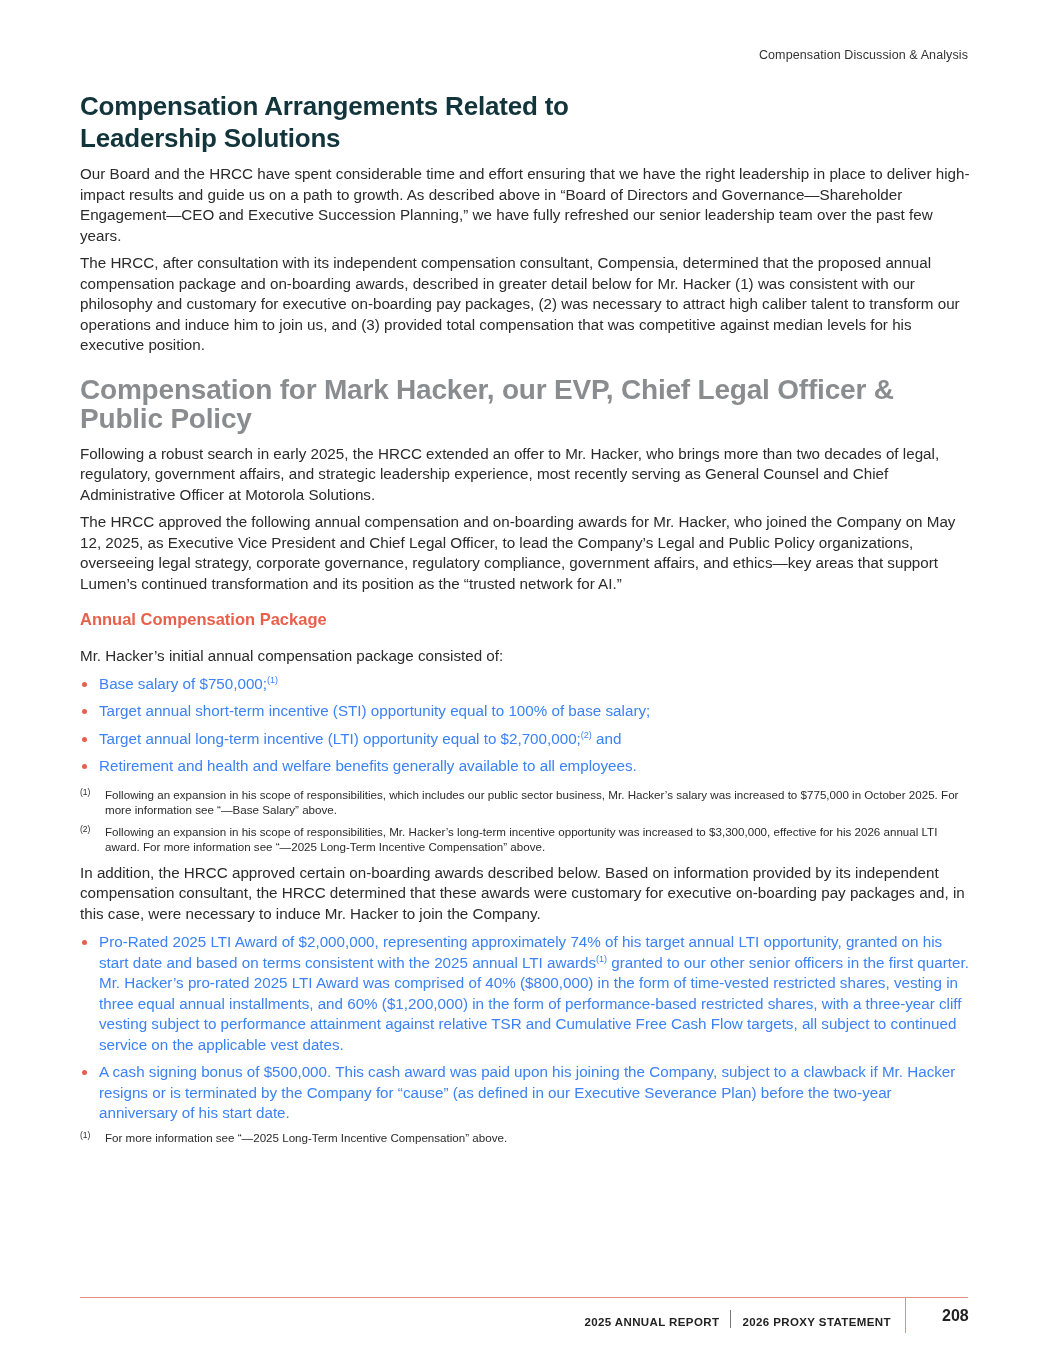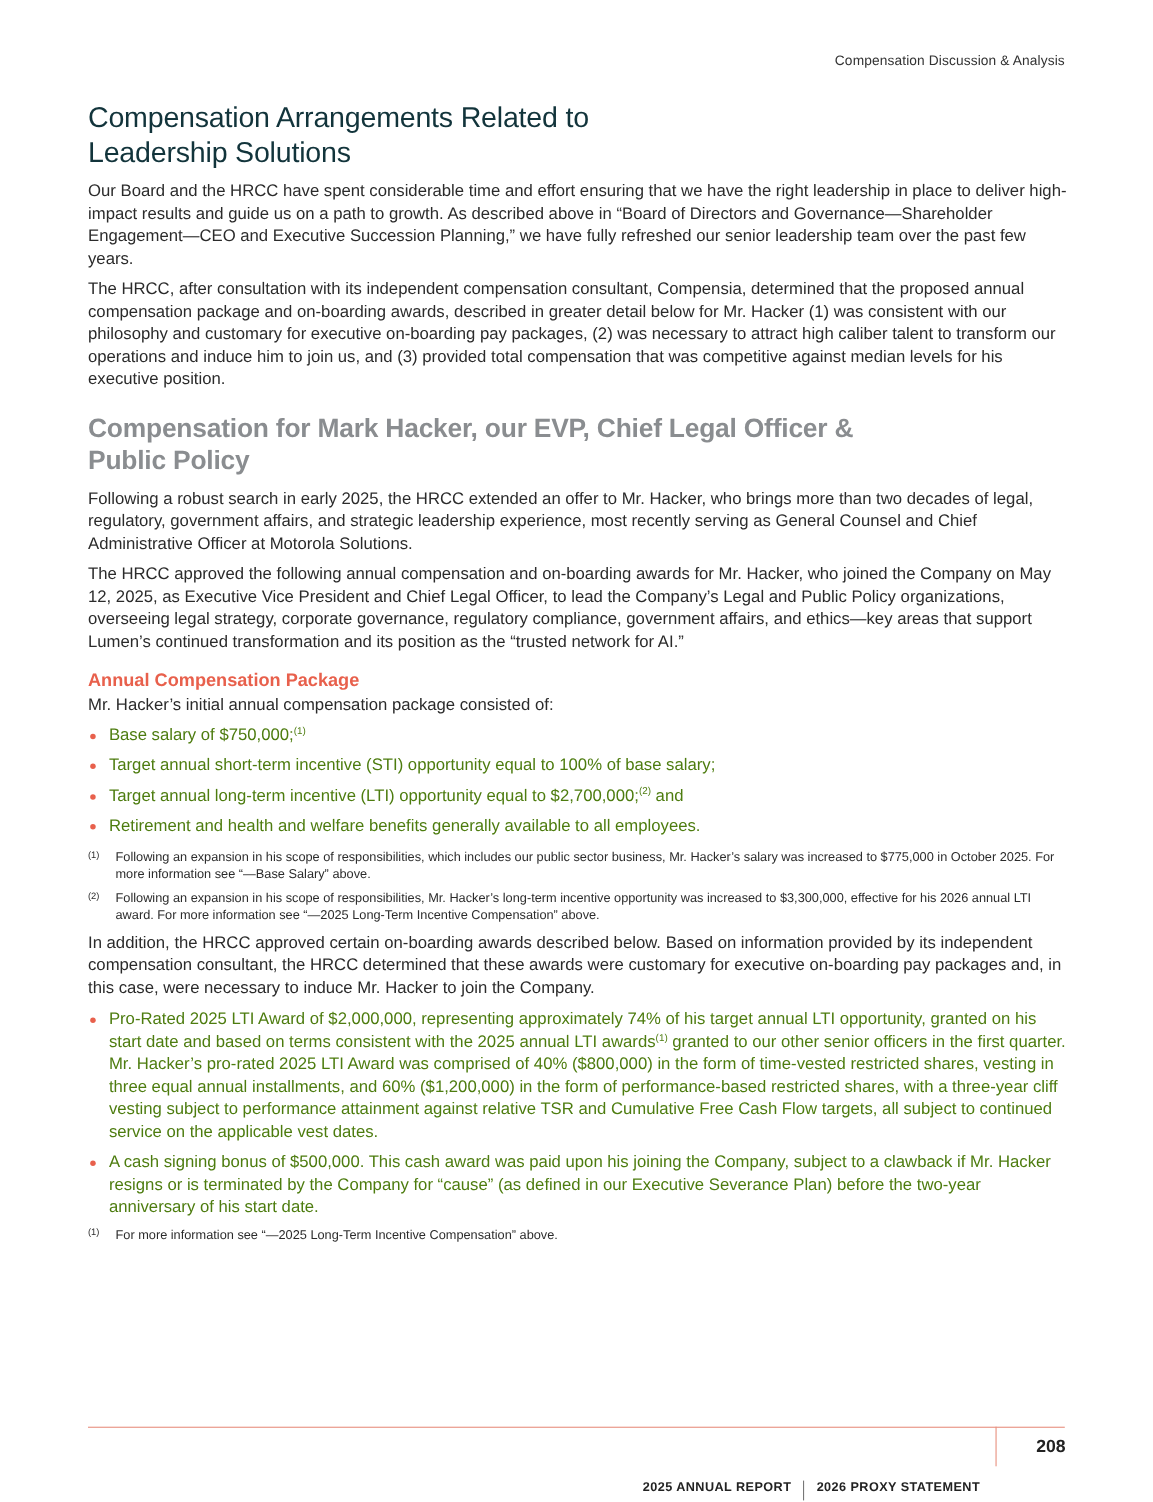--- a/index.html
+++ b/index.html
@@ -6,40 +6,40 @@
     body {
       width: 1048px; height: 1365px; position: relative; overflow: hidden;
       font-family: "Liberation Sans", sans-serif; color: #2b2b2b;
     }
     .running-head {
       position: absolute; top: 48px; right: 80px;
       font-size: 12.5px; color: #333; letter-spacing: 0.1px;
     }
     .content { position: absolute; left: 80px; top: 90px; width: 890px; }
     h1 {
-      margin: 0; font-size: 26px; line-height: 32px; font-weight: 400;
+      margin: 0; font-size: 26px; line-height: 32px; font-weight: 700;
       color: #12343b; letter-spacing: -0.2px;
     }
     h2 {
-      margin: 0; font-size: 24px; line-height: 29px; font-weight: 700;
+      margin: 0; font-size: 28px; line-height: 29px; font-weight: 700;
       color: #8a8d90; letter-spacing: -0.2px;
     }
     h3 {
       margin: 0; font-size: 16.5px; line-height: 22px; font-weight: 700;
       color: #e8604c;
     }
     p {
       margin: 0; font-size: 15.2px; line-height: 20.5px; color: #2b2b2b;
     }
     .mt-s { margin-top: 7px; }
     .mt-m { margin-top: 8px; }
     ul.bullets { list-style: none; margin: 0; padding: 0; }
     ul.bullets li {
       position: relative; padding-left: 19px;
-      font-size: 15.2px; line-height: 20.5px; color: #4d7c0f;
+      font-size: 15.2px; line-height: 20.5px; color: #3b82f6;
     }
     ul.bullets li .dot {
       position: absolute; left: 2px; top: 8px; width: 5px; height: 5px;
       border-radius: 50%; background: #e8604c;
     }
     sup { font-size: 9px; line-height: 0; vertical-align: 6px; }
     .footnotes { margin-top: 10px; }
     .fn {
       position: relative; padding-left: 25px;
       font-size: 11.6px; line-height: 15.5px; color: #2b2b2b; margin-bottom: 6px;
@@ -51,21 +51,21 @@
       position: absolute; left: 80px; top: 1297px; width: 888px; height: 1px;
       background: #e8907f;
     }
     .footer-vrule {
       position: absolute; left: 905px; top: 1297px; width: 1px; height: 36px;
       background: #e8907f;
     }
     .footer-text {
       position: absolute; top: 1310px; right: 157px;
       font-size: 11.5px; font-weight: 700; color: #222; letter-spacing: 0.4px;
-      display: flex; align-items: flex-start; margin-top: 36px;
+      display: flex; align-items: flex-end;
     }
     .footer-sep {
       display: inline-block; width: 1px; height: 18px; background: #777;
       margin: 0 11px;
     }
     .page-num {
       position: absolute; top: 1307px; left: 942px;
       font-size: 16px; font-weight: 700; color: #222;
     }
   </style>
@@ -86,21 +86,21 @@
 
   <h2 style="margin-top:19px">
     <span>Compensation for Mark Hacker, our EVP, Chief Legal Officer &amp;</span><br>
     <span>Public Policy</span>
   </h2>
 
   <p style="margin-top:11px">Following a robust search in early 2025, the HRCC extended an offer to Mr. Hacker, who brings more than two decades of legal, regulatory, government affairs, and strategic leadership experience, most recently serving as General Counsel and Chief Administrative Officer at Motorola Solutions.</p>
   <p class="mt-s">The HRCC approved the following annual compensation and on-boarding awards for Mr. Hacker, who joined the Company on May 12, 2025, as Executive Vice President and Chief Legal Officer, to lead the Company’s Legal and Public Policy organizations, overseeing legal strategy, corporate governance, regulatory compliance, government affairs, and ethics—key areas that support Lumen’s continued transformation and its position as the “trusted network for AI.”</p>
 
   <h3 style="margin-top:14px">Annual Compensation Package</h3>
-  <p style="margin-top:1px">Mr. Hacker’s initial annual compensation package consisted of:</p>
+  <p style="margin-top:16px">Mr. Hacker’s initial annual compensation package consisted of:</p>
 
   <ul class="bullets" style="margin-top:7px">
     <li style="margin-bottom:7px">
       <span class="dot"></span>
       <span>Base salary of $750,000;</span><sup>(1)</sup>
     </li>
     <li style="margin-bottom:7px">
       <span class="dot"></span>
       <span>Target annual short-term incentive (STI) opportunity equal to 100% of base salary;</span>
     </li>

